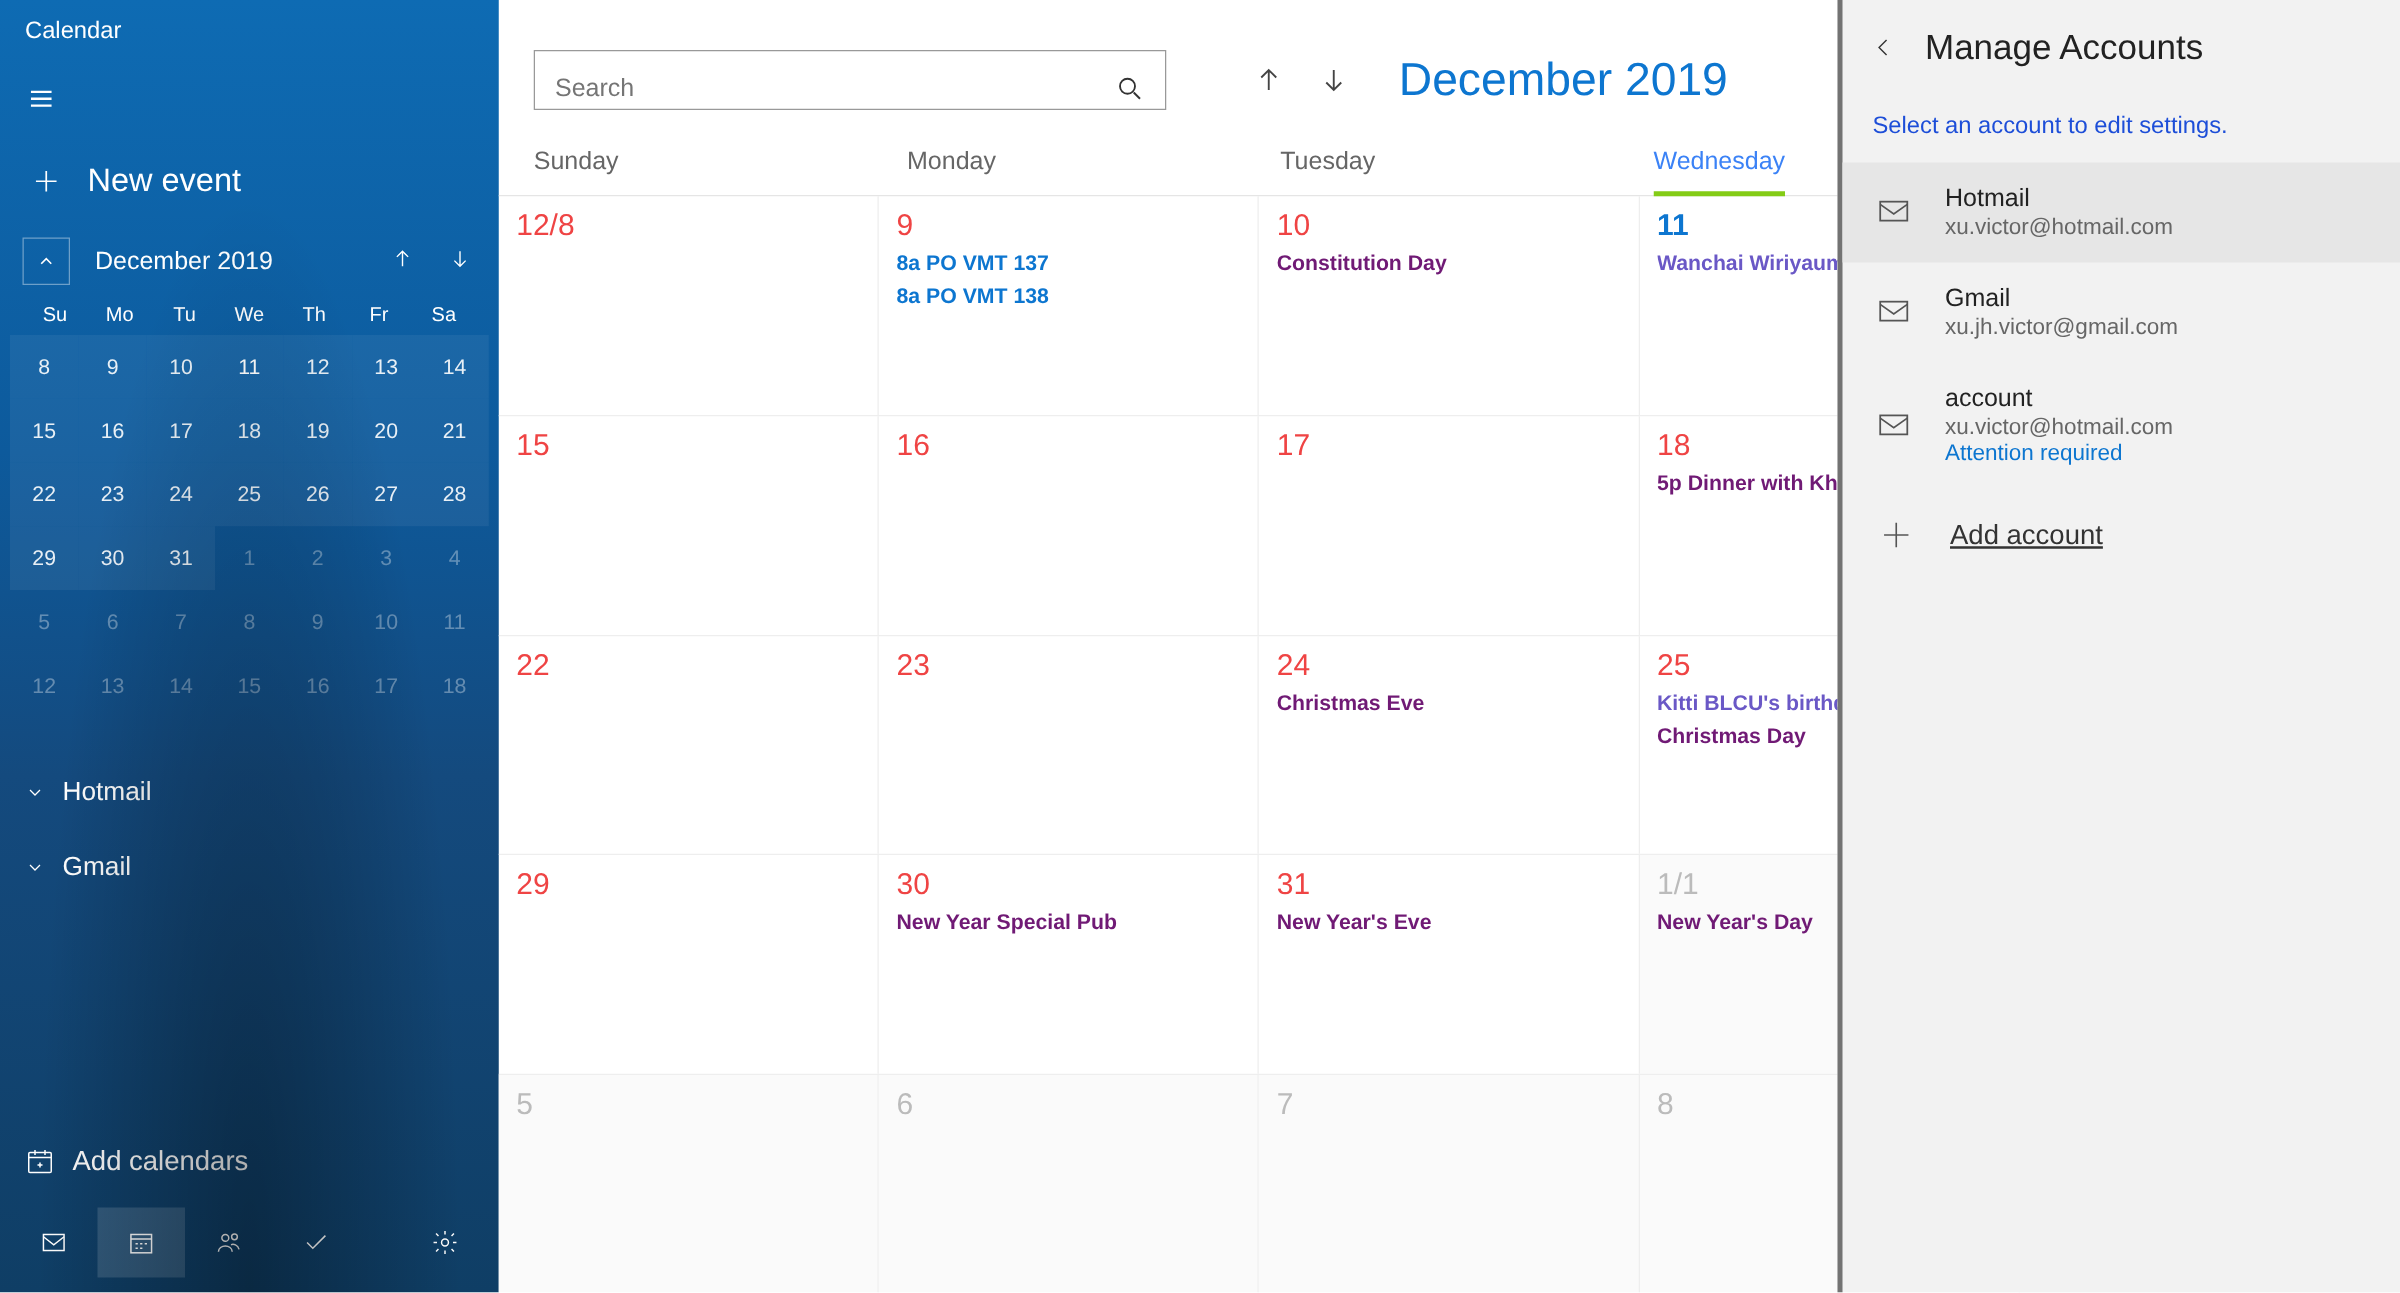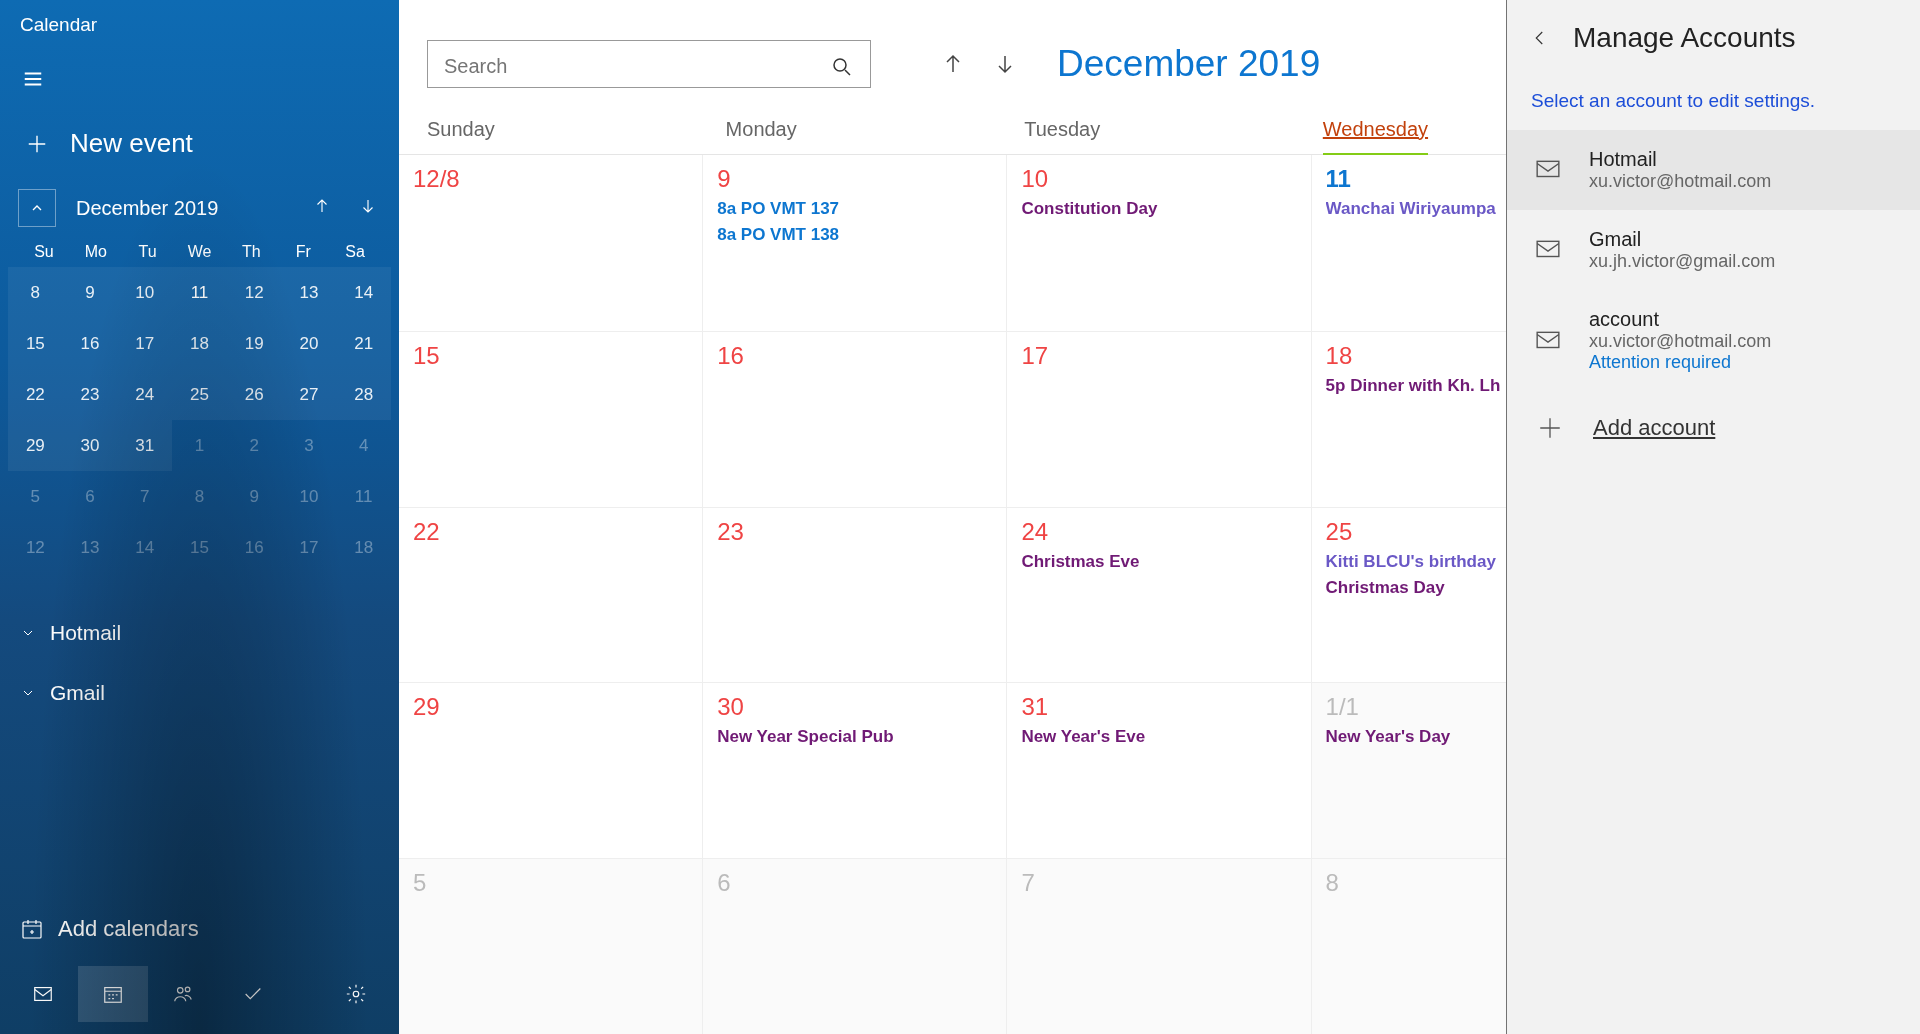--- a/index.html
+++ b/index.html
@@ -33,47 +33,47 @@
 .bottom-icons .bi.active { background: rgba(255,255,255,0.15); }
 .bottom-icons svg { width: 22px; height: 22px; stroke: #fff; fill: none; stroke-width: 1.3; }
 .bottom-icons .spacer { flex: 1; }
 
 .main { flex: 1; display: flex; flex-direction: column; position: relative; }
 .titlebar { position: absolute; right: 0; top: 0; display: flex; gap: 0; }
 .titlebar .tb { width: 58px; height: 40px; display: flex; align-items: center; justify-content: center; cursor: pointer; }
 .titlebar svg { width: 14px; height: 14px; stroke: #333; fill: none; stroke-width: 1; }
 
 .topbar { display: flex; align-items: center; padding: 40px 28px 18px; gap: 30px; }
-.search-box { width: 444px; height: 48px; border: 1px solid #999; display: flex; align-items: flex-start; padding: 14px 16px; }
+.search-box { width: 506px; height: 48px; border: 1px solid #999; display: flex; align-items: flex-end; padding: 4px 16px; }
 .search-box input { border: none; outline: none; flex: 1; font-size: 20px; color: #666; background: transparent; }
 .search-box svg { width: 24px; height: 24px; stroke: #333; fill: none; stroke-width: 1.5; }
 .nav-arrows { display: flex; gap: 8px; margin-left: 30px; }
 .nav-arrows span { width: 44px; height: 44px; display: flex; align-items: center; justify-content: center; cursor: pointer; color: #555; }
 .nav-arrows svg { width: 24px; height: 24px; stroke: #444; fill: none; stroke-width: 1.5; }
 .big-month { font-size: 37px; color: #0d76d0; font-weight: 400; }
 
 .dow-header { display: grid; grid-template-columns: repeat(5, 1fr); padding: 0 0 0 28px; border-bottom: 1px solid #e5e5e5; }
 .dow-header .dh { font-size: 20px; color: #666; padding: 12px 0; }
-.dow-header .dh.today { color: #c2410c; border-bottom: 2px solid #84cc16; margin-bottom: -1px; width: fit-content; text-decoration: underline; }
+.dow-header .dh.today { color: #3b82f6; border-bottom: 4px solid #84cc16; margin-bottom: -1px; width: fit-content; }
 
 .month-body { flex: 1; display: grid; grid-template-rows: repeat(5, 1fr); }
 .week-row { display: grid; grid-template-columns: repeat(5, 1fr); border-top: 1px solid #eee; }
 .week-row:first-child { border-top: none; }
 .day-cell { border-right: 1px solid #eee; padding: 10px 10px 8px 14px; overflow: hidden; }
 .day-cell:last-child { border-right: none; }
 .day-cell .num { font-size: 24px; color: #ef4444; margin-bottom: 6px; }
 .day-cell.today .num { color: #0d76d0; font-weight: 600; }
 .day-cell.other-month { background: #fafafa; }
 .day-cell.other-month .num { color: #bbb; }
 .ev { font-size: 17px; font-weight: 600; margin-bottom: 6px; white-space: nowrap; overflow: hidden; text-overflow: ellipsis; cursor: pointer; }
 .ev.c-blue { color: #0d76d0; }
 .ev.c-olive { color: #701a75; }
 .ev.c-purple { color: #6a58c6; }
 
-.panel { width: 414px; background: #f2f2f2; border-left: 1px solid #737373; display: flex; flex-direction: column; padding: 0; position: absolute; right: 0; top: 0; bottom: 0; }
+.panel { width: 450px; background: #f2f2f2; border-left: 4px solid #737373; display: flex; flex-direction: column; padding: 0; position: absolute; right: 0; top: 0; bottom: 0; }
 .panel-header { display: flex; align-items: center; gap: 24px; padding: 22px 24px; }
 .panel-header svg { width: 18px; height: 18px; stroke: #333; fill: none; stroke-width: 1.5; cursor: pointer; }
 .panel-header h2 { font-size: 28px; font-weight: 400; color: #222; }
 .panel-sub { padding: 14px 24px 18px; font-size: 19px; color: #1d4ed8; }
 .acct { display: flex; align-items: center; gap: 24px; padding: 18px 24px; cursor: pointer; }
 .acct:hover, .acct.hover { background: #e6e6e6; }
 .acct svg { width: 34px; height: 26px; stroke: #555; fill: none; stroke-width: 1.3; flex-shrink: 0; }
 .acct .txt { display: flex; flex-direction: column; gap: 0; }
 .acct .name { font-size: 20px; color: #222; }
 .acct .email { font-size: 18px; color: #666; }

